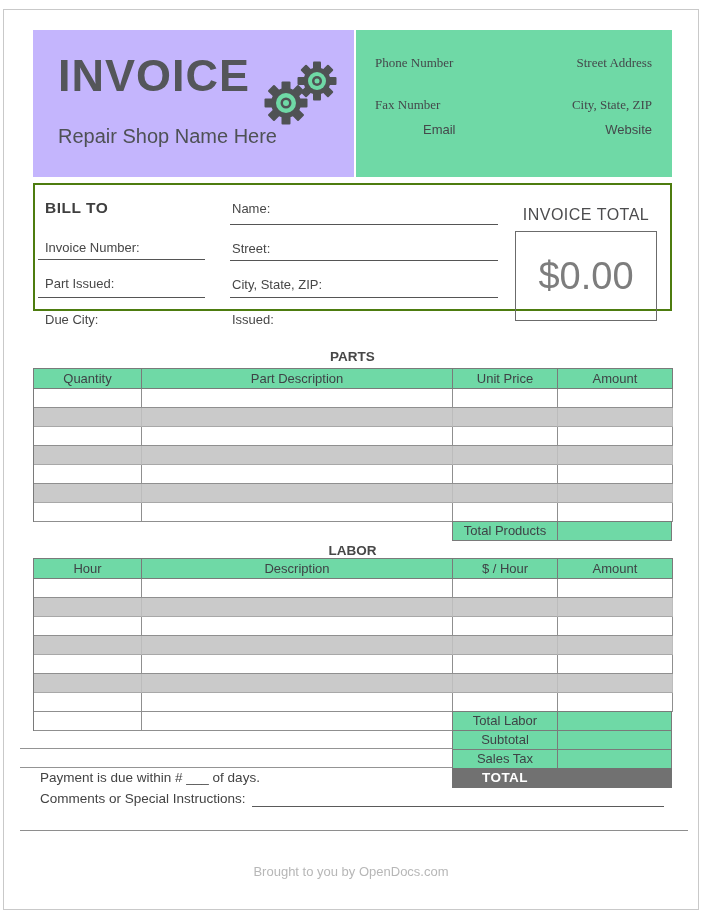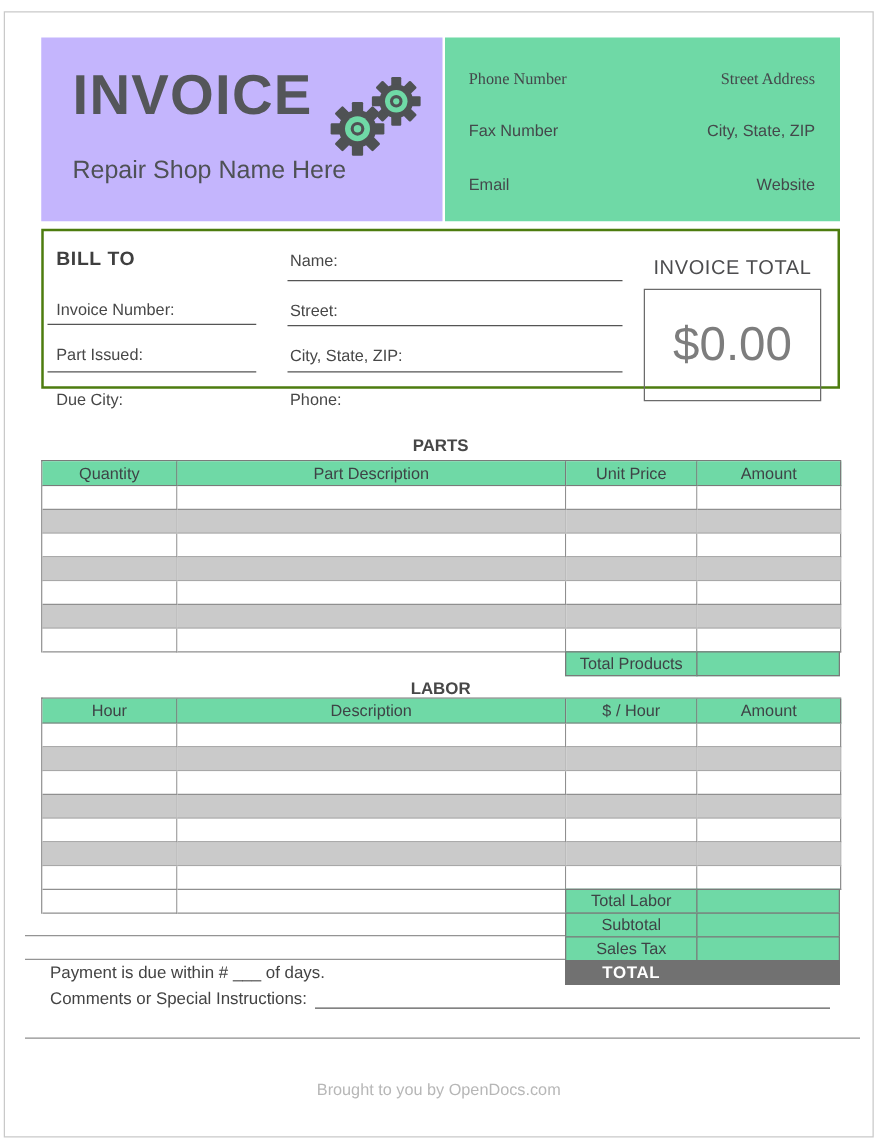--- a/index.html
+++ b/index.html
@@ -10,21 +10,21 @@
 
   
   .hdr-left{position:absolute;left:29px;top:20px;width:321px;height:147px;background:#c4b5fd;}
   .hdr-right{position:absolute;left:352px;top:20px;width:316px;height:147px;background:#6FD9A6;}
   .inv-title{position:absolute;left:25px;top:22px;font-size:45px;line-height:48px;
              font-weight:bold;color:#54565a;letter-spacing:1px;}
   .shop-name{position:absolute;left:25px;top:95px;font-size:20px;color:#4e5155;}
   .gears{position:absolute;left:228px;top:24px;}
   .hr-lbl{position:absolute;font-size:13px;color:#44484b;white-space:nowrap;}
   .hr-l{left:19px;} .hr-r{right:20px;text-align:right;}
-  .hr-row1{top:25px;font-family:Liberation Serif, serif;} .hr-row2{top:67px;} .hr-row3{top:110px;}
+  .hr-row1{top:25px;font-family:Liberation Serif, serif;} .hr-row2{top:67px;font-family:Liberation Serif, serif;} .hr-row3{top:92px;margin-left:48px;}
 
   
   .billto{position:absolute;left:29px;top:173px;width:639px;height:128px;
           border:2px solid #4d7c0f;box-sizing:border-box;background:#fff;}
   .bt-lbl{position:absolute;font-size:13px;color:#474747;white-space:nowrap;}
   .bt-heading{position:absolute;left:10px;top:14px;font-size:15.5px;font-weight:bold;
               color:#3f3f3f;letter-spacing:0.5px;}
   .bt-invnum{left:10px;top:55px;} .bt-dateissued{left:10px;top:91px;} .bt-duedate{left:10px;top:127px;}
   .bt-name{left:197px;top:16px;} .bt-street{left:197px;top:56px;}
   .bt-city{left:197px;top:92px;} .bt-phone{left:197px;top:127px;}
@@ -141,21 +141,21 @@
     <div class="bt-lbl bt-dateissued">Part Issued:</div>
     <div class="uline ul-left ul-y3"></div>
     <div class="bt-lbl bt-duedate">Due City:</div>
 
     <div class="bt-lbl bt-name">Name:</div>
     <div class="uline ul-mid ul-y1"></div>
     <div class="bt-lbl bt-street">Street:</div>
     <div class="uline ul-mid ul-y2b"></div>
     <div class="bt-lbl bt-city">City, State, ZIP:</div>
     <div class="uline ul-mid ul-y3"></div>
-    <div class="bt-lbl bt-phone">Phone:</div>
+    <div class="bt-lbl bt-phone">Issued:</div>
 
     <div class="it-label">INVOICE TOTAL</div>
     <div class="it-box">$0.00</div>
   </div>
 
   <div class="sec-title parts-title">PARTS</div>
   <div class="items" id="parts-table">
       <div class="hcell">Quantity</div>
       <div class="hcell">Part Description</div>
       <div class="hcell">Unit Price</div>

